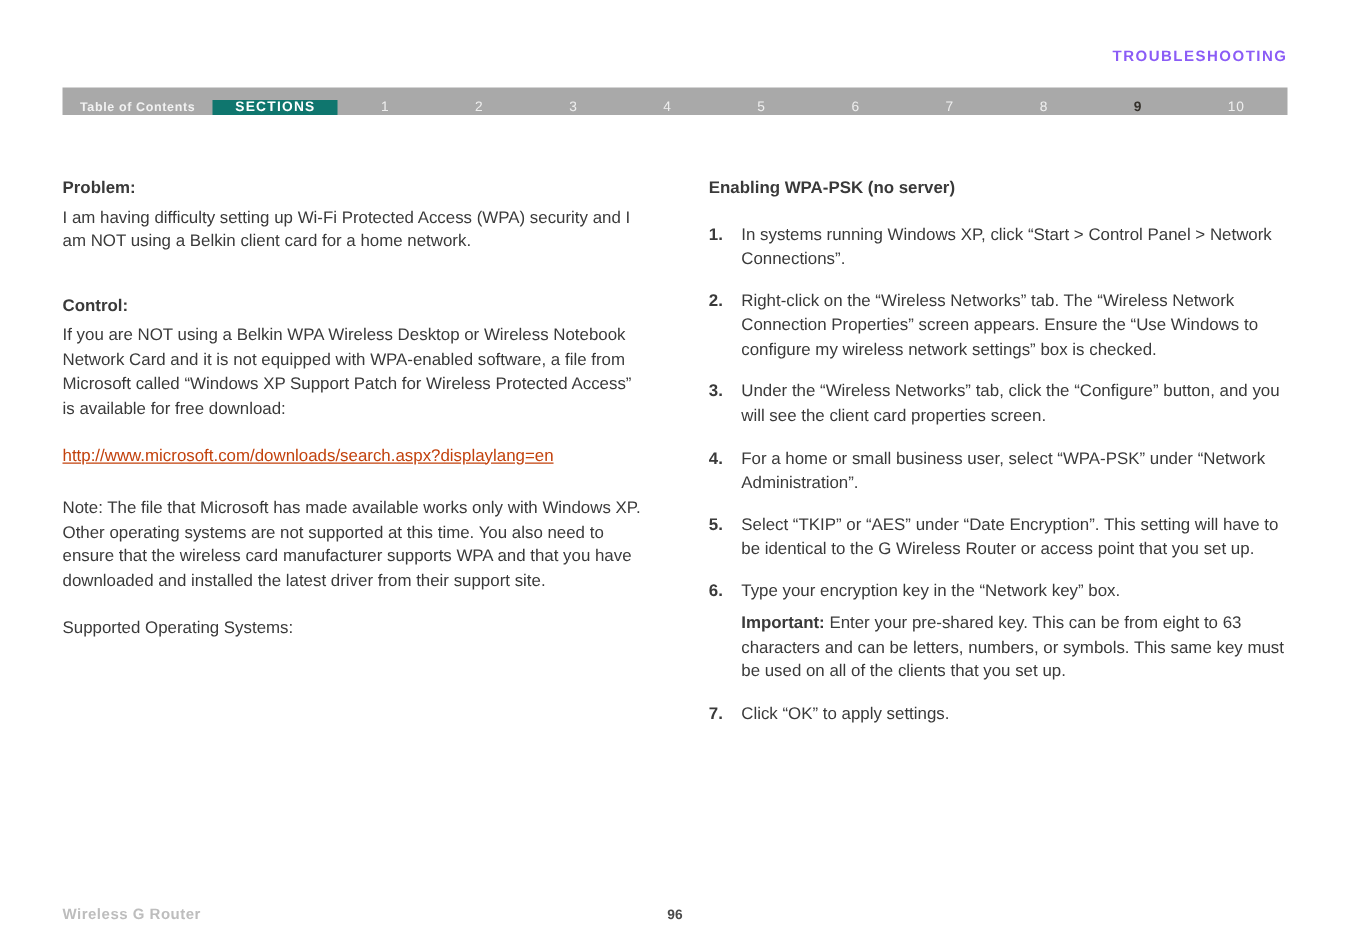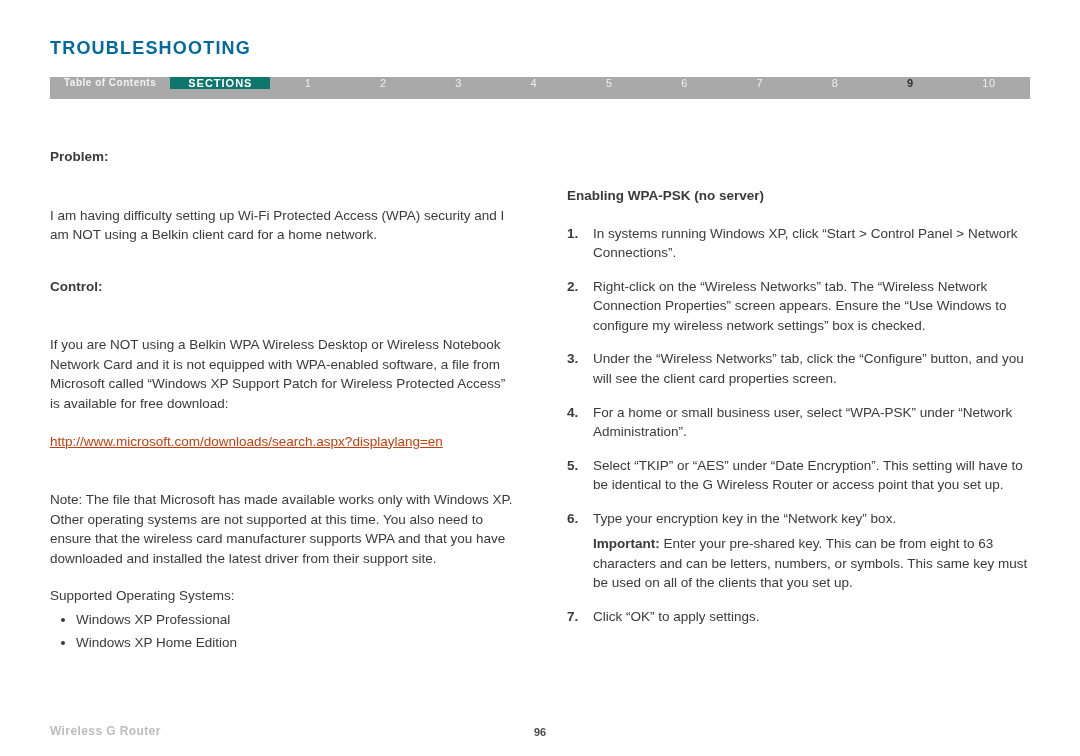--- a/index.html
+++ b/index.html
@@ -4,31 +4,32 @@
 <style>
   * { box-sizing: border-box; margin: 0; padding: 0; }
   html, body { width: 1080px; height: 756px; background: #fff; }
   body {
     font-family: "Helvetica Neue", Helvetica, Arial, sans-serif;
     color: #333;
     padding: 38px 50px 0 50px;
     position: relative;
   }
   .page-title {
-    font-size: 18px;
+    font-size: 12px;
     font-weight: 700;
     letter-spacing: 1.2px;
-    color: #0369a1;
+    color: #8b5cf6;
     margin-bottom: 18px;
+    text-align: right;
   }
   .nav-bar {
     height: 22px;
     background: #a9a9a9;
     display: flex;
-    align-items: flex-start;
+    align-items: flex-end;
     font-size: 10px;
     color: #fff;
     letter-spacing: 0.5px;
   }
   .nav-toc {
     padding: 0 14px;
     display: flex; align-items: center;
     font-weight: 700;
     color: #f2f2f2;
   }
@@ -53,21 +54,21 @@
   .content {
     display: flex;
     gap: 54px;
     margin-top: 48px;
     line-height: 1.45;
     font-size: 13.5px;
     color: #3a3a3a;
   }
   .col { flex: 1; }
   .heading { font-weight: 700; margin-bottom: 4px; }
-  .para { margin-bottom: 18px; margin-top: 39px; }
+  .para { margin-bottom: 18px; }
   .link { color: #c2410c; text-decoration: underline; display: block; margin: 6px 0 22px 0; }
   .note-label { font-weight: 400; }
   .bullets { list-style: disc; padding-left: 26px; margin-top: 4px; }
   .bullets li { margin-bottom: 4px; }
 
   .ol { list-style: none; counter-reset: step; }
   .ol li {
     display: flex;
     margin-bottom: 14px;
   }
@@ -130,24 +131,20 @@
     <div class="heading">Control:</div>
     <div class="para">If you are NOT using a Belkin WPA Wireless Desktop or Wireless Notebook Network Card and it is not equipped with WPA-enabled software, a file from Microsoft called “Windows XP Support Patch for Wireless Protected Access” is available for free download:</div>
 
     <a class="link">http://www.microsoft.com/downloads/search.aspx?displaylang=en</a>
 
     <div class="para">
       <span class="note-label">Note:</span><span> The file that Microsoft has made available works only with Windows XP. Other operating systems are not supported at this time. You also need to ensure that the wireless card manufacturer supports WPA and that you have downloaded and installed the latest driver from their support site.</span>
     </div>
 
     <div>Supported Operating Systems:</div>
-    <ul class="bullets">
-      <li>Windows XP Professional</li>
-      <li>Windows XP Home Edition</li>
-    </ul>
   </div>
 
   <div class="col">
     <div class="heading para">Enabling WPA-PSK (no server)</div>
 
     <ol class="ol">
       <li>
           <span class="num">1.</span>
           <span class="txt">In systems running Windows XP, click “Start &gt; Control Panel &gt; Network Connections”.</span>
         </li>

